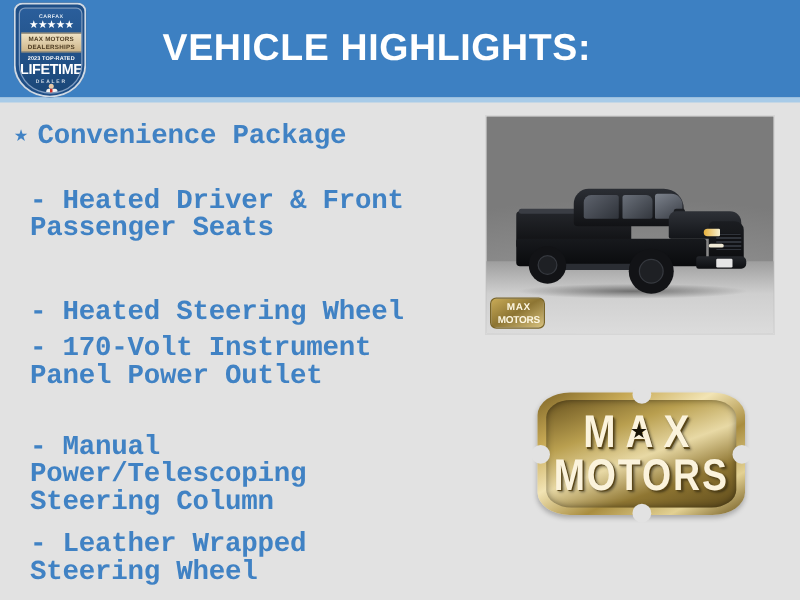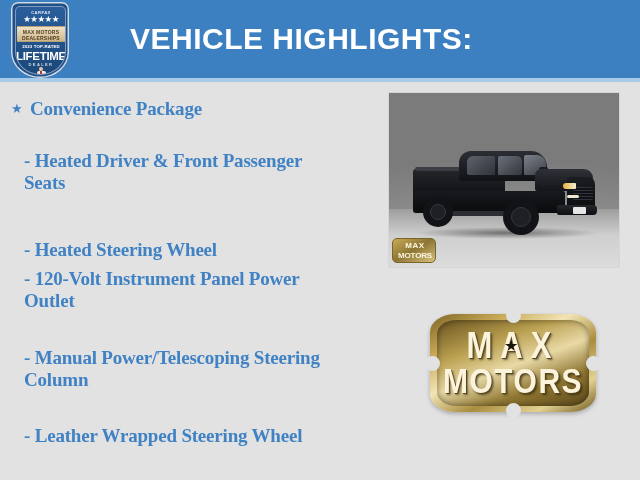--- a/index.html
+++ b/index.html
@@ -151,23 +151,23 @@
 
   
   #highlights-list {
     position: absolute;
     left: 0; top: 92px;
     width: 360px;
   }
   .hl-row {
     position: absolute;
     color: #4082c4;
-    font-size: 19px;
-    font-weight: bold;
-    font-family: Liberation Serif, serif;
+    font-size: 22px;
+    font-weight: bold;
+    font-family: Liberation Mono, monospace;
     line-height: 22px;
     letter-spacing: -0.2px;
   }
   .hl-main   { left: 30px; top: 6px;  }
   .hl-star {
     position: absolute;
     left: 11px; top: 7px;
     font-size: 13px;
     color: #4082c4;
     line-height: 19px;
@@ -412,21 +412,21 @@
   </div>
 </div>
 
 <div id="header-title">VEHICLE HIGHLIGHTS:</div>
 
 <div id="highlights-list">
   <span class="hl-star">★</span>
   <div class="hl-row hl-main">Convenience Package</div>
   <div class="hl-row hl-sub hl-s1">- Heated Driver &amp; Front Passenger Seats</div>
   <div class="hl-row hl-sub hl-s2">- Heated Steering Wheel</div>
-  <div class="hl-row hl-sub hl-s3">- 120-Volt Instrument Panel Power Outlet</div>
+  <div class="hl-row hl-sub hl-s3">- 170-Volt Instrument Panel Power Outlet</div>
   <div class="hl-row hl-sub hl-s4">- Manual Power/Telescoping Steering Column</div>
   <div class="hl-row hl-sub hl-s5">- Leather Wrapped Steering Wheel</div>
 </div>
 
 <div id="vehicle-photo-frame">
   <div id="vehicle-photo">
     <div id="photo-floor"></div>
     <div class="truck">
       <div class="tk-shadow"></div>
       <div class="tk-bed"></div>

